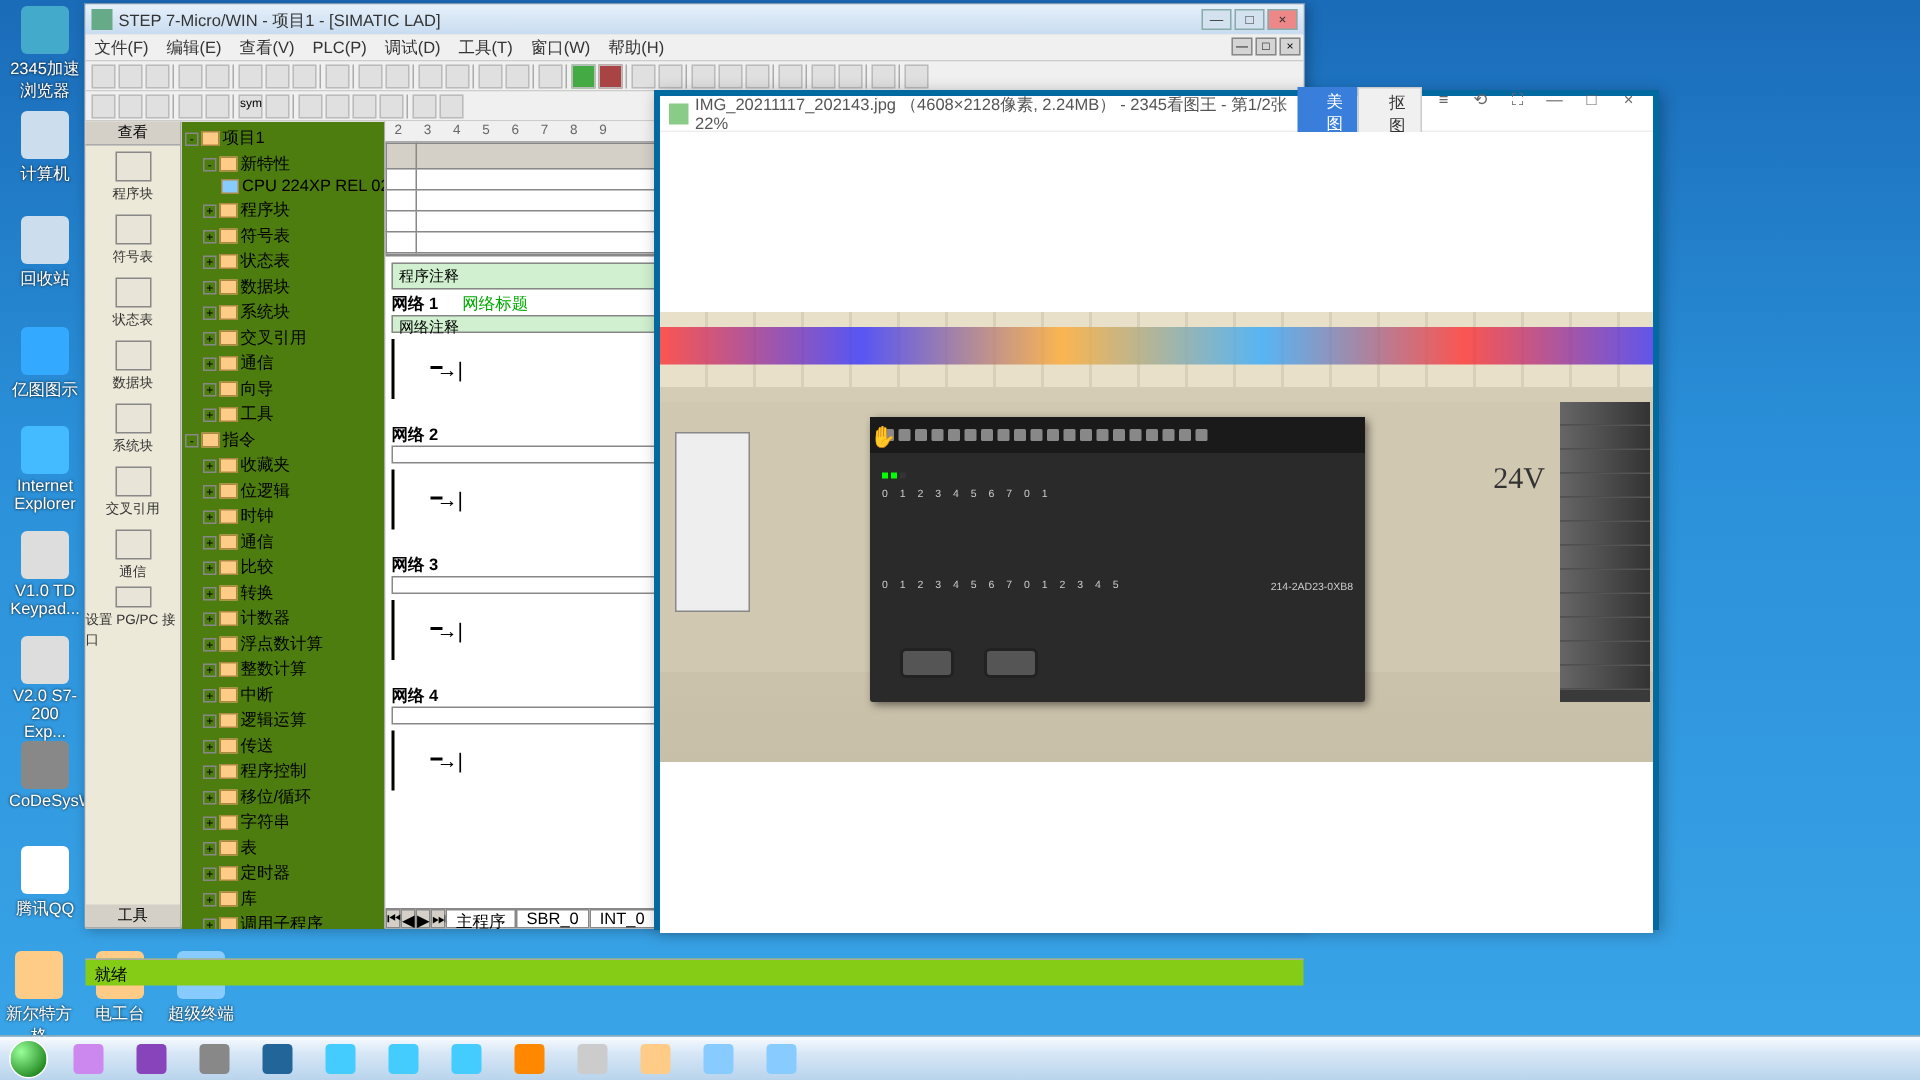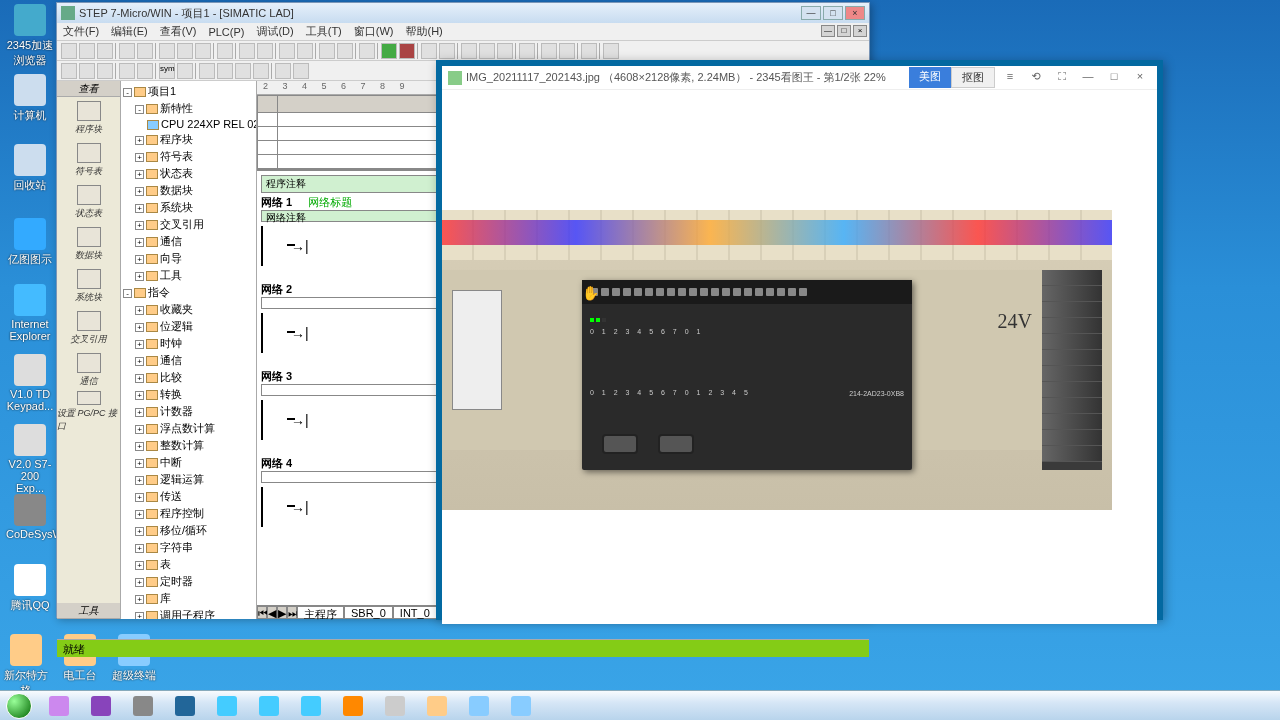--- a/index.html
+++ b/index.html
@@ -21,27 +21,27 @@
 .mdibar { position: absolute; right: 2px; top: 22px; display: flex; gap: 2px; }
 .mdibar .tbtn { width: 14px; height: 12px; background: #d4d4d4; border: 1px solid #888; font-size: 8px; text-align: center; line-height: 10px; cursor: pointer; }
 .toolbar { height: 20px; background: #f0f0f0; display: flex; align-items: center; padding: 0 4px; gap: 2px; border-bottom: 1px solid #ccc; }
 .tb { width: 16px; height: 16px; background: #e0e0e0; border: 1px solid #bbb; cursor: pointer; }
 .tb.sep { width: 2px; background: transparent; border: none; border-left: 1px solid #aaa; }
 .tb.green { background: #4a4; }
 .tb.red { background: #a44; }
 .toolbar2 { height: 20px; background: #f0f0f0; display: flex; align-items: center; padding: 0 4px; gap: 2px; border-bottom: 1px solid #ccc; }
 
 .body { display: flex; height: 538px; }
-.navcol { width: 64px; background: #ece9d8; border-right: 1px solid #aaa; display: flex; flex-direction: column; font-style: italic; }
+.navcol { width: 64px; background: #ece9d8; border-right: 1px solid #aaa; display: flex; flex-direction: column; }
 .navhdr { height: 16px; background: #d4d0c8; border-bottom: 1px solid #aaa; text-align: center; font-size: 10px; line-height: 16px; }
 .navitem { height: 42px; display: flex; flex-direction: column; align-items: center; justify-content: center; cursor: pointer; }
 .navitem .ic { width: 24px; height: 20px; background: #e8e4d8; border: 1px solid #888; }
 .navitem .lb { font-size: 9px; color: #333; margin-top: 2px; }
 
-.tree { width: 136px; background: #ffffff; border-right: 1px solid #aaa; overflow: auto; padding: 2px; font-size: 11px; }
+.tree { width: 136px; background: #4d7c0f; border-right: 1px solid #aaa; overflow: auto; padding: 2px; font-size: 11px; }
 .tn { white-space: nowrap; padding: 1px 0; cursor: pointer; }
 .tn .exp { display: inline-block; width: 9px; height: 9px; border: 1px solid #888; text-align: center; line-height: 7px; font-size: 8px; margin-right: 2px; }
 .tn .ico { display: inline-block; width: 12px; height: 10px; background: #fc8; border: 1px solid #a84; margin-right: 2px; vertical-align: middle; }
 .tn.l1 { padding-left: 12px; }
 .tn.l2 { padding-left: 24px; }
 
 .editor { flex: 1; background: #fff; display: flex; flex-direction: column; }
 .ruler { height: 14px; background: #f0f0f0; border-bottom: 1px solid #aaa; font-size: 9px; color: #666; padding-left: 6px; letter-spacing: 6px; }
 .vartbl { border-bottom: 2px solid #888; }
 .vartbl table { border-collapse: collapse; width: 100%; }
@@ -57,21 +57,21 @@
 .ladder { height: 40px; position: relative; border-left: 2px solid #000; margin-top: 4px; }
 .rail { position: absolute; left: 24px; top: 18px; width: 8px; height: 2px; background: #000; }
 .arrow { position: absolute; left: 28px; top: 12px; font-size: 14px; }
 .tabs { height: 14px; background: #ece9d8; border-top: 1px solid #888; display: flex; font-size: 10px; }
 .tabs .nav { width: 40px; display: flex; }
 .tabs .nav span { width: 10px; border: 1px solid #888; text-align: center; cursor: pointer; background: #d4d0c8; }
 .tabs .tab { padding: 0 6px; border: 1px solid #888; background: #fff; cursor: pointer; }
 .statusbar { height: 18px; background: #84cc16; border-top: 1px solid #aaa; padding: 2px 6px; font-size: 10px; margin-top: 20px; }
 
 
-.viewer { position: absolute; left: 436px; top: 60px; width: 727px; height: 560px; background: #fff; border: 6px solid #0369a1; box-shadow: 2px 2px 10px rgba(0,0,0,.3); }
+.viewer { position: absolute; left: 436px; top: 60px; width: 670px; height: 560px; background: #fff; border: 4px solid #0369a1; box-shadow: 2px 2px 10px rgba(0,0,0,.3); }
 .vhdr { height: 24px; display: flex; align-items: center; padding: 0 6px; border-bottom: 1px solid #eee; }
 .vhdr .fic { width: 14px; height: 14px; background: #8c8; margin-right: 4px; }
 .vhdr .ftitle { font-size: 11px; color: #555; }
 .vhdr .btns { margin-left: auto; display: flex; gap: 0; }
 .vhdr .pill { padding: 2px 10px; font-size: 11px; cursor: pointer; text-align: right; }
 .vhdr .pill.blue { background: #3a7edc; color: #fff; }
 .vhdr .pill.gray { background: #f0f0f0; color: #333; border: 1px solid #ccc; }
 .vhdr .wbtn { width: 22px; height: 18px; text-align: center; line-height: 18px; cursor: pointer; color: #666; margin-left: 4px; }
 .vimg { width: 100%; height: 534px; position: relative; background: #fff; overflow: hidden; }
 .photo { position: absolute; left: 0; top: 120px; width: 670px; height: 300px; background: linear-gradient(180deg, #d8cfb8 0%, #c8bfa8 100%); }

